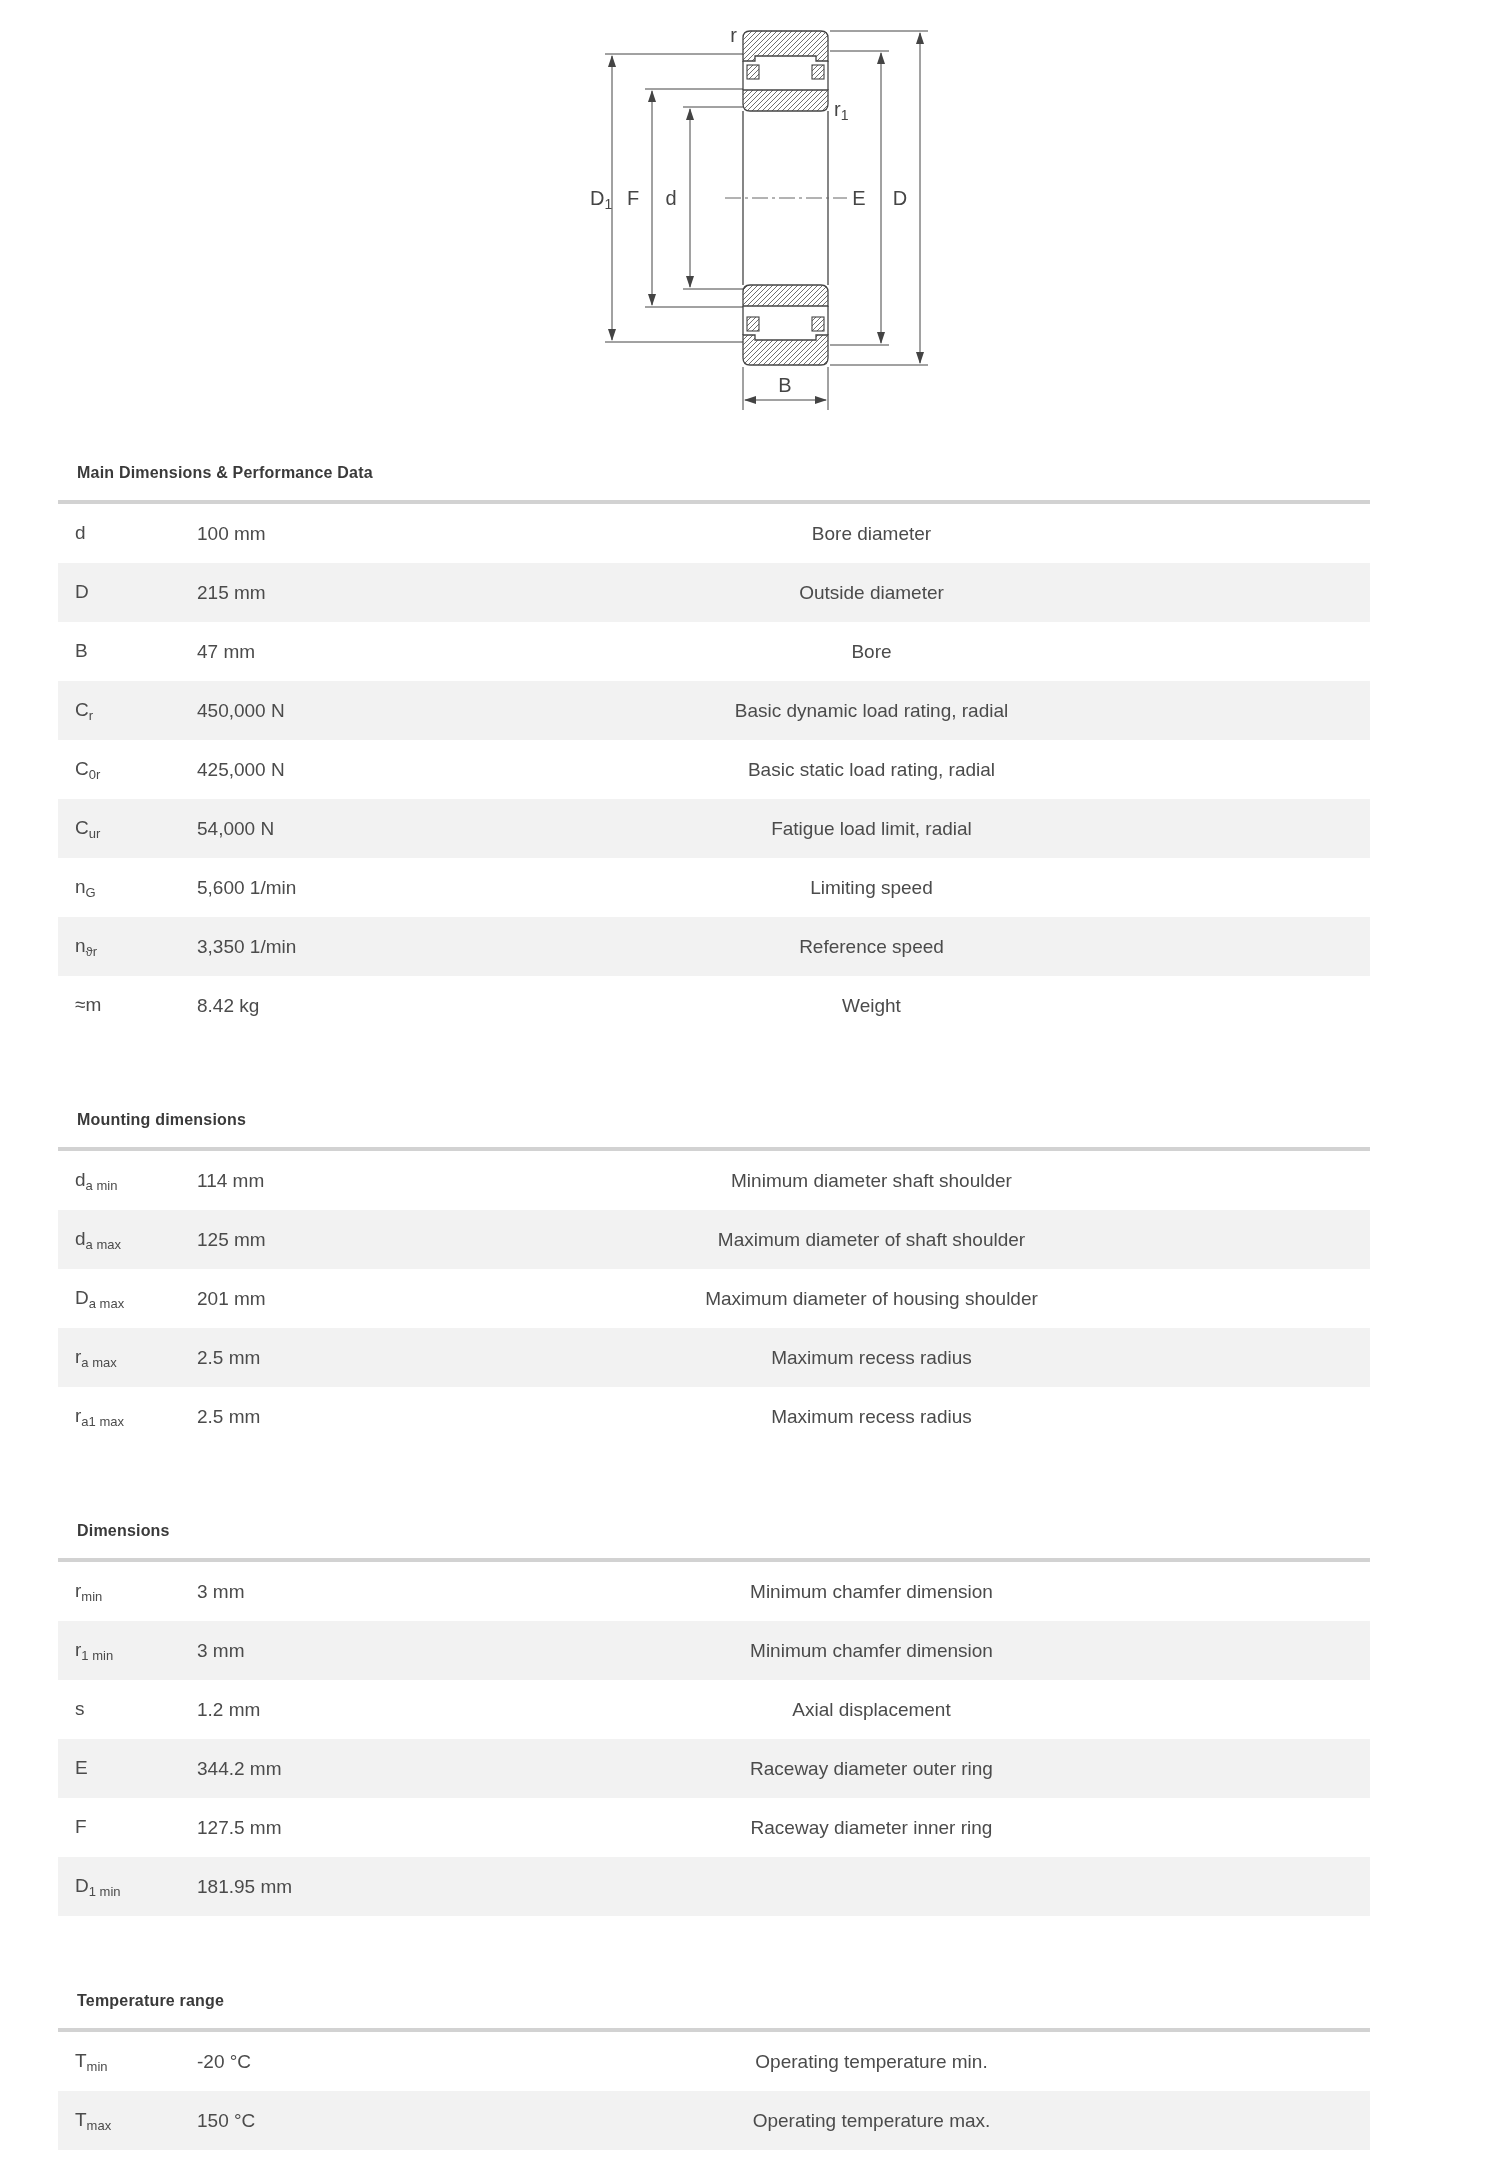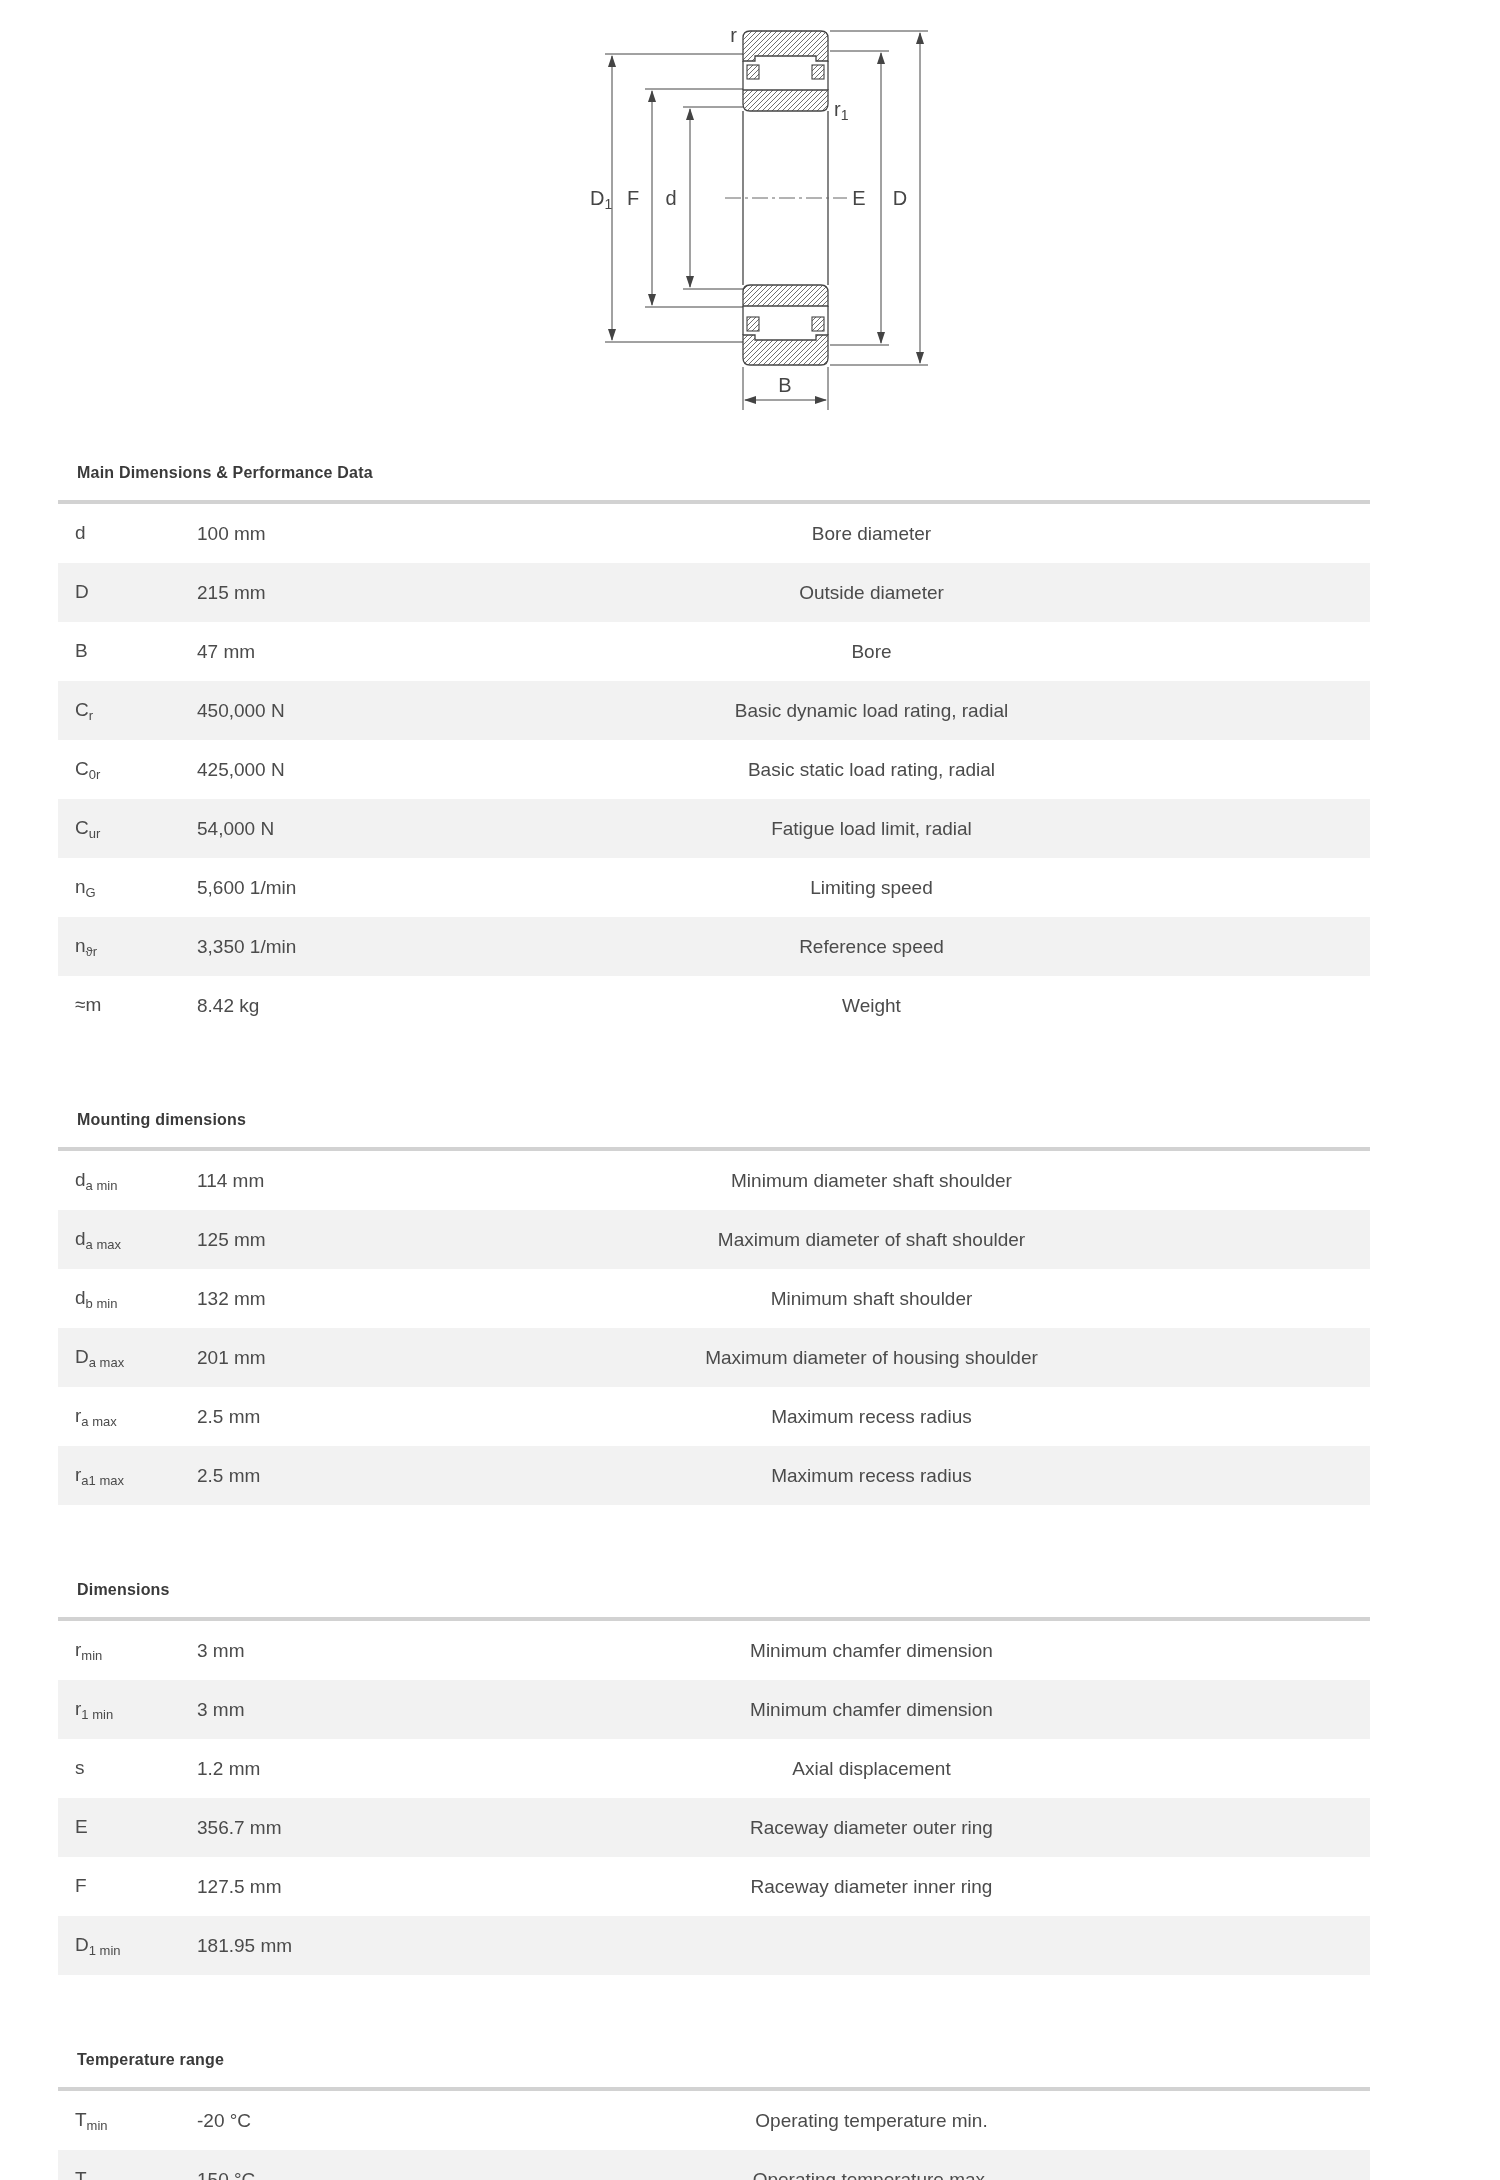--- a/index.html
+++ b/index.html
@@ -179,25 +179,20 @@
     <div class="col val">114 mm</div>
     <div class="col desc">Minimum diameter shaft shoulder</div>
   </div>
 
   <div class="t-row">
     <div class="col sym"><span class="sym-base">d</span><span class="sym-sub">a max</span></div>
     <div class="col val">125 mm</div>
     <div class="col desc">Maximum diameter of shaft shoulder</div>
   </div>
 
-  <div class="t-row">
-    <div class="col sym"><span class="sym-base">d</span><span class="sym-sub">b min</span></div>
-    <div class="col val">132 mm</div>
-    <div class="col desc">Minimum shaft shoulder</div>
-  </div>
 
   <div class="t-row">
     <div class="col sym"><span class="sym-base">D</span><span class="sym-sub">a max</span></div>
     <div class="col val">201 mm</div>
     <div class="col desc">Maximum diameter of housing shoulder</div>
   </div>
 
   <div class="t-row">
     <div class="col sym"><span class="sym-base">r</span><span class="sym-sub">a max</span></div>
     <div class="col val">2.5 mm</div>
@@ -229,21 +224,21 @@
   </div>
 
   <div class="t-row">
     <div class="col sym"><span class="sym-base">s</span><span class="sym-sub"></span></div>
     <div class="col val">1.2 mm</div>
     <div class="col desc">Axial displacement</div>
   </div>
 
   <div class="t-row">
     <div class="col sym"><span class="sym-base">E</span><span class="sym-sub"></span></div>
-    <div class="col val">356.7 mm</div>
+    <div class="col val">344.2 mm</div>
     <div class="col desc">Raceway diameter outer ring</div>
   </div>
 
   <div class="t-row">
     <div class="col sym"><span class="sym-base">F</span><span class="sym-sub"></span></div>
     <div class="col val">127.5 mm</div>
     <div class="col desc">Raceway diameter inner ring</div>
   </div>
 
   <div class="t-row">

